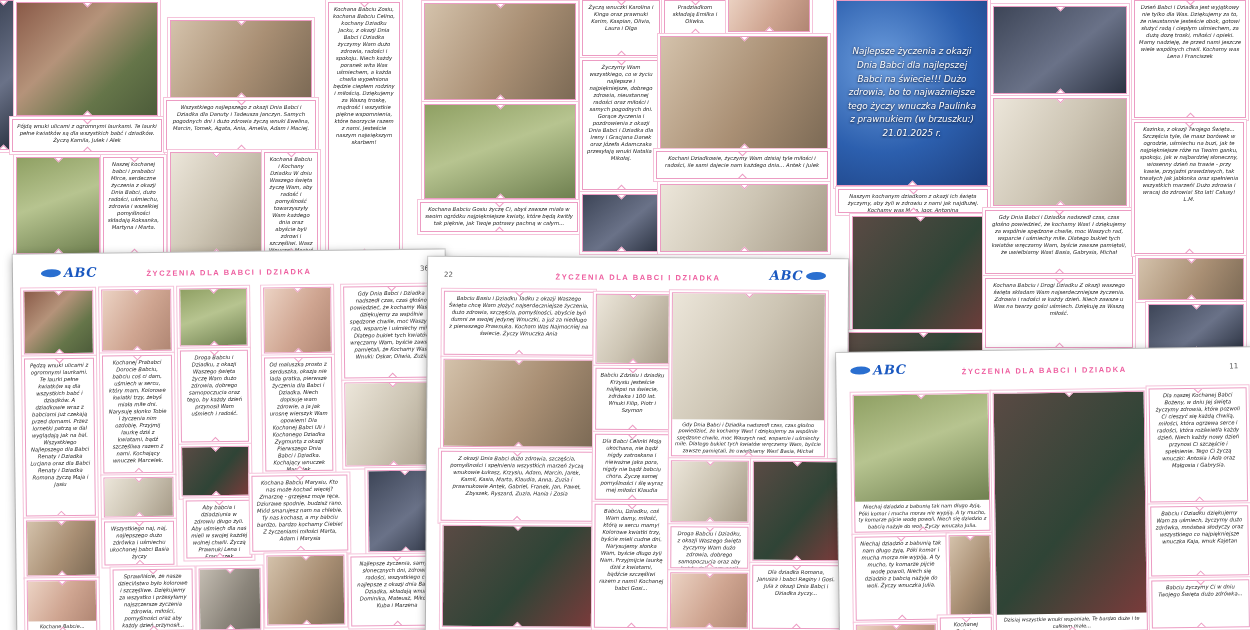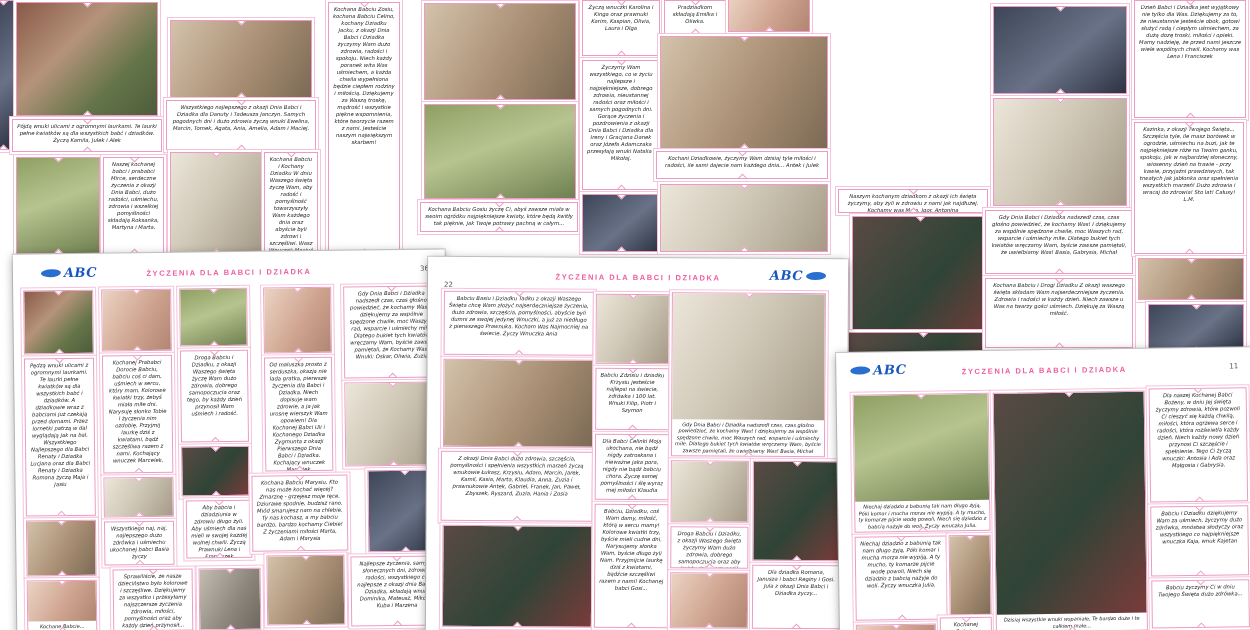--- a/index.html
+++ b/index.html
@@ -116,20 +116,25 @@
     <div class="fr" style="left:660px;top:36px;width:168px;height:113px;">
         <div class="ph ph-b"></div>
       </div>
     <div class="fr" style="left:656px;top:151px;width:172px;height:28px;">
         <div class="tx">Kochani Dziadkowie, życzymy Wam dzisiaj tyle miłości i radości, ile sami dajecie nam każdego dnia... Antek i Julek</div>
       </div>
     <div class="fr" style="left:660px;top:184px;width:168px;height:68px;">
         <div class="ph ph-d"></div>
       </div>
 
+    <div class="fr" style="left:836px;top:0;width:152px;height:186px;">
+      <div class="ph ph-g balloon-wrap">
+        <div class="balloon-text">Najlepsze życzenia z okazji Dnia Babci dla najlepszej Babci na świecie!!! Dużo zdrowia, bo to najważniejsze tego życzy wnuczka Paulinka z prawnukiem (w brzuszku:) 21.01.2025 r.</div>
+      </div>
+    </div>
     <div class="fr" style="left:838px;top:189px;width:150px;height:24px;">
         <div class="tx">Naszym kochanym dziadkom z okazji ich święta życzymy, aby żyli w zdrowiu z nami jak najdłużej. Kochamy was Maja, Igor, Antonina</div>
       </div>
     <div class="fr" style="left:852px;top:216px;width:136px;height:132px;">
         <div class="ph ph-f"></div>
       </div>
     <div class="fr" style="left:848px;top:332px;width:150px;height:60px;">
         <div class="ph ph-f"></div>
       </div>
 
@@ -235,21 +240,21 @@
       </div>
     <div class="fr" style="left:352px;top:220px;width:74px;height:82px;">
         <div class="ph ph-e"></div>
       </div>
     <div class="fr" style="left:334px;top:306px;width:92px;height:70px;">
         <div class="tx">Najlepsze życzenia, samych słonecznych dni, zdrowia, radości, wszystkiego co najlepsze z okazji dnia Babci i Dziadka, składają wnuki Dominika, Mateusz, Mikołaj, Kuba i Marzena</div>
       </div>
   </div>
 
   <div class="page" style="left:427px;top:258px;width:420px;height:374px;transform:rotate(0.35deg);">
-    <div class="hdr-num" style="left:16px;top:24px;text-align:center;">22</div>
+    <div class="hdr-num" style="left:16px;top:14px;text-align:center;">22</div>
     <div class="hdr-title" style="top:15px;">ŻYCZENIA DLA BABCI I DZIADKA</div>
     <div class="logo" style="right:22px;top:9px;">
       <span class="abc">ABC</span>
       <span class="swoosh"></span>
     </div>
 
     <div class="fr" style="left:16px;top:34px;width:150px;height:64px;">
         <div class="tx">Babciu Basiu i Dziadku Tadku z okazji Waszego Święta chcę Wam złożyć najserdeczniejsze życzenia, dużo zdrowia, szczęścia, pomyślności, abyście byli dumni ze swojej jedynej Wnuczki, a już za niedługo z pierwszego Prawnuka. Kocham Was Najmocniej na świecie. Życzy Wnuczka Ania</div>
       </div>
     <div class="fr" style="left:16px;top:102px;width:150px;height:88px;">

